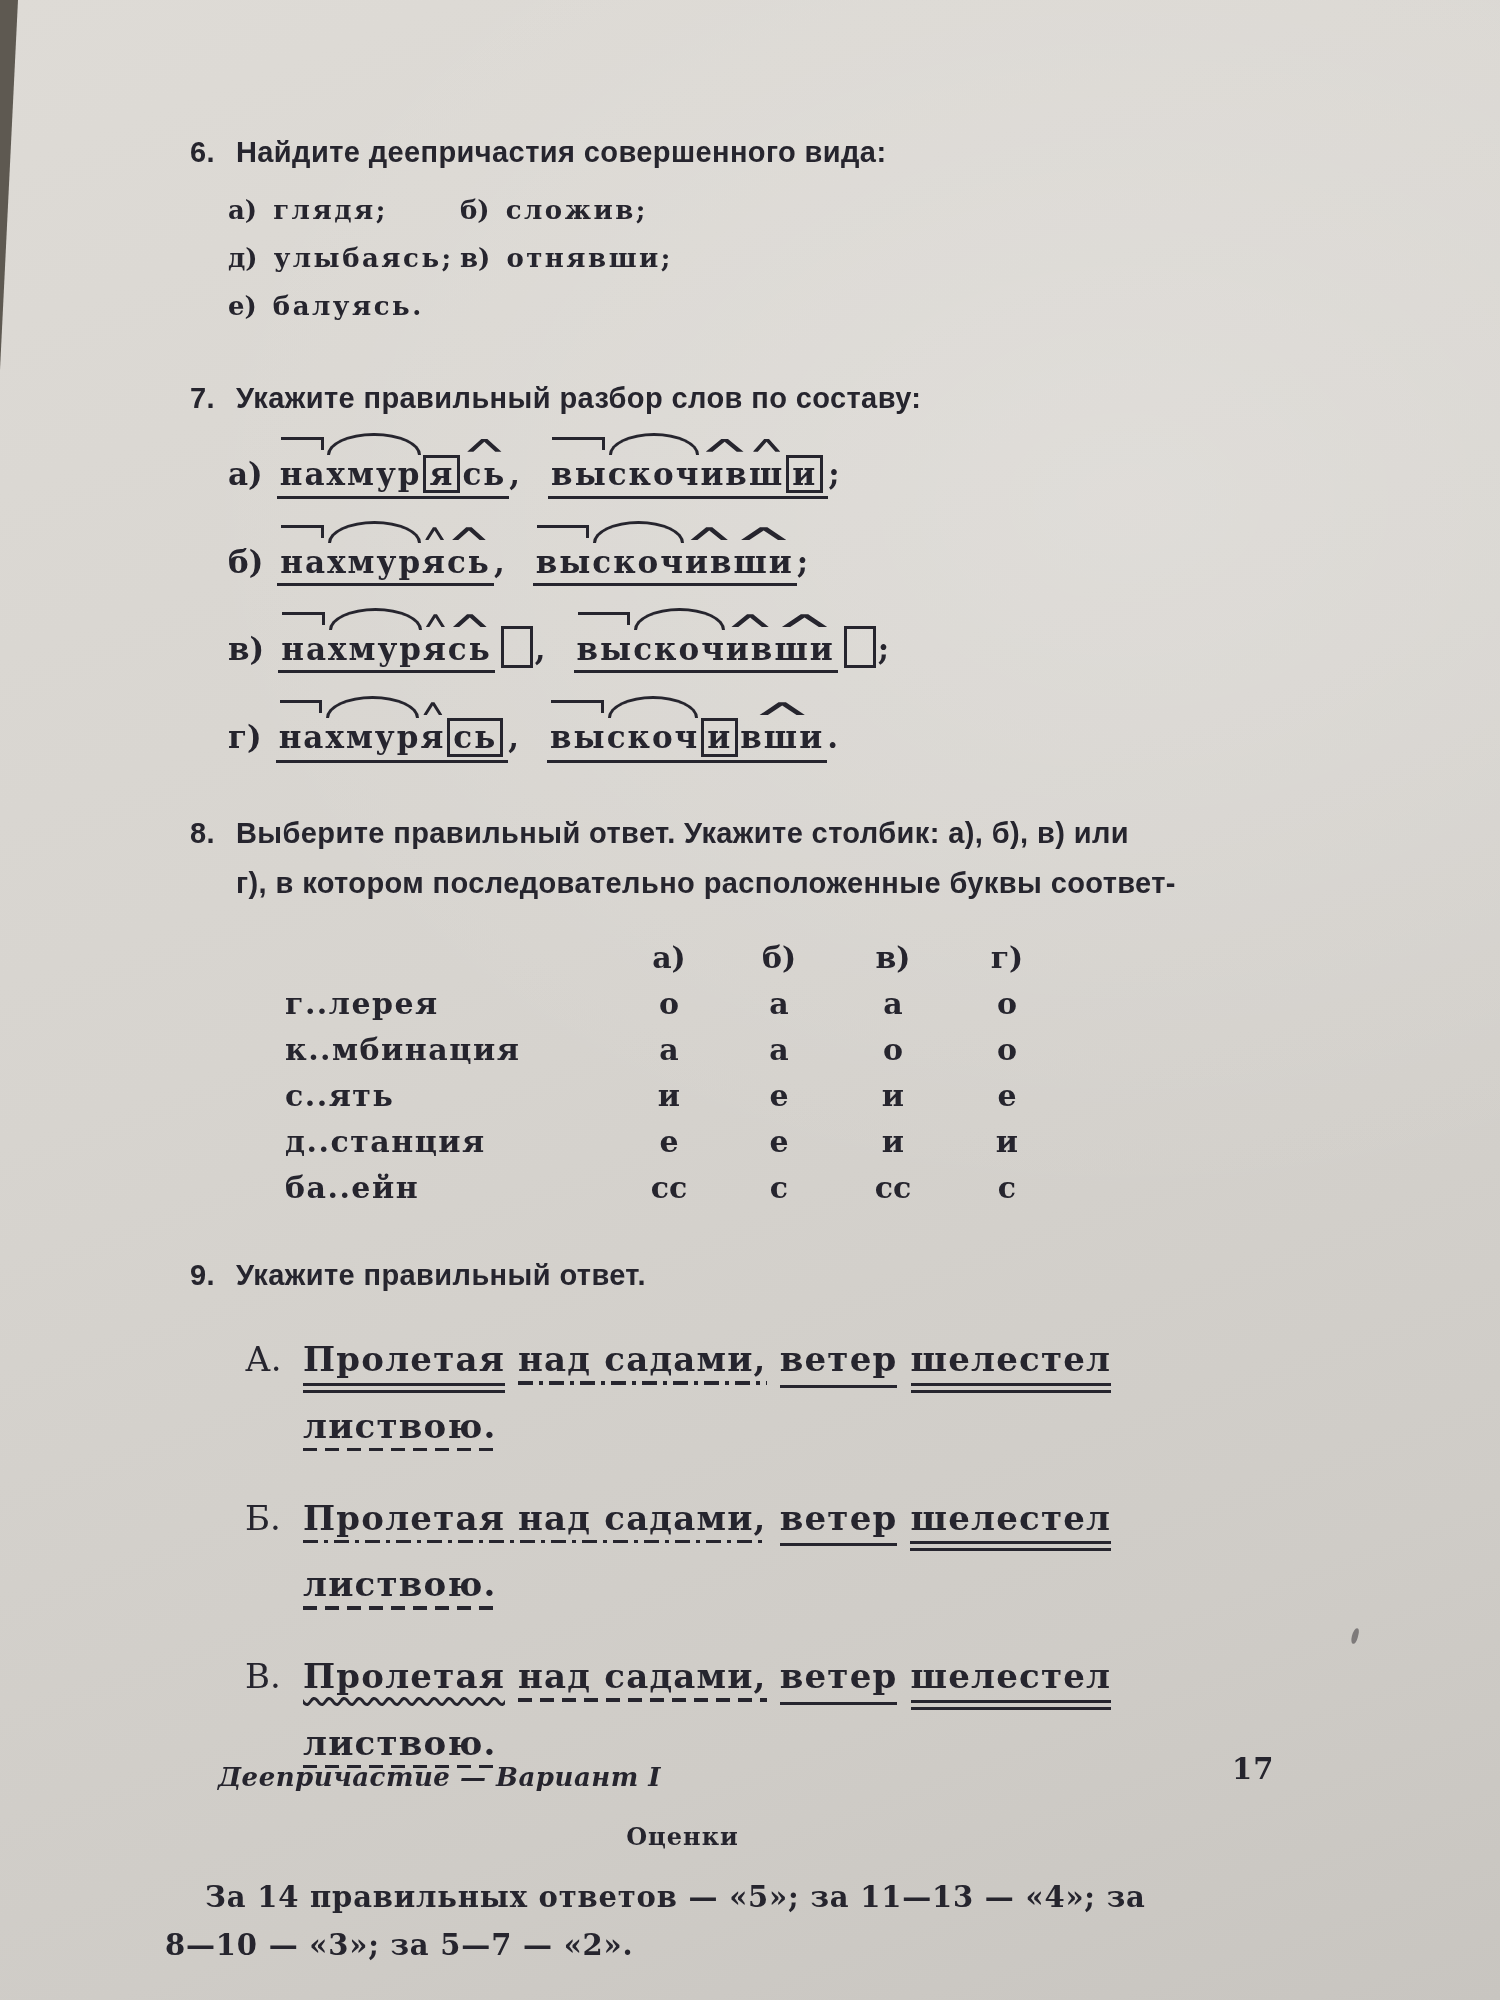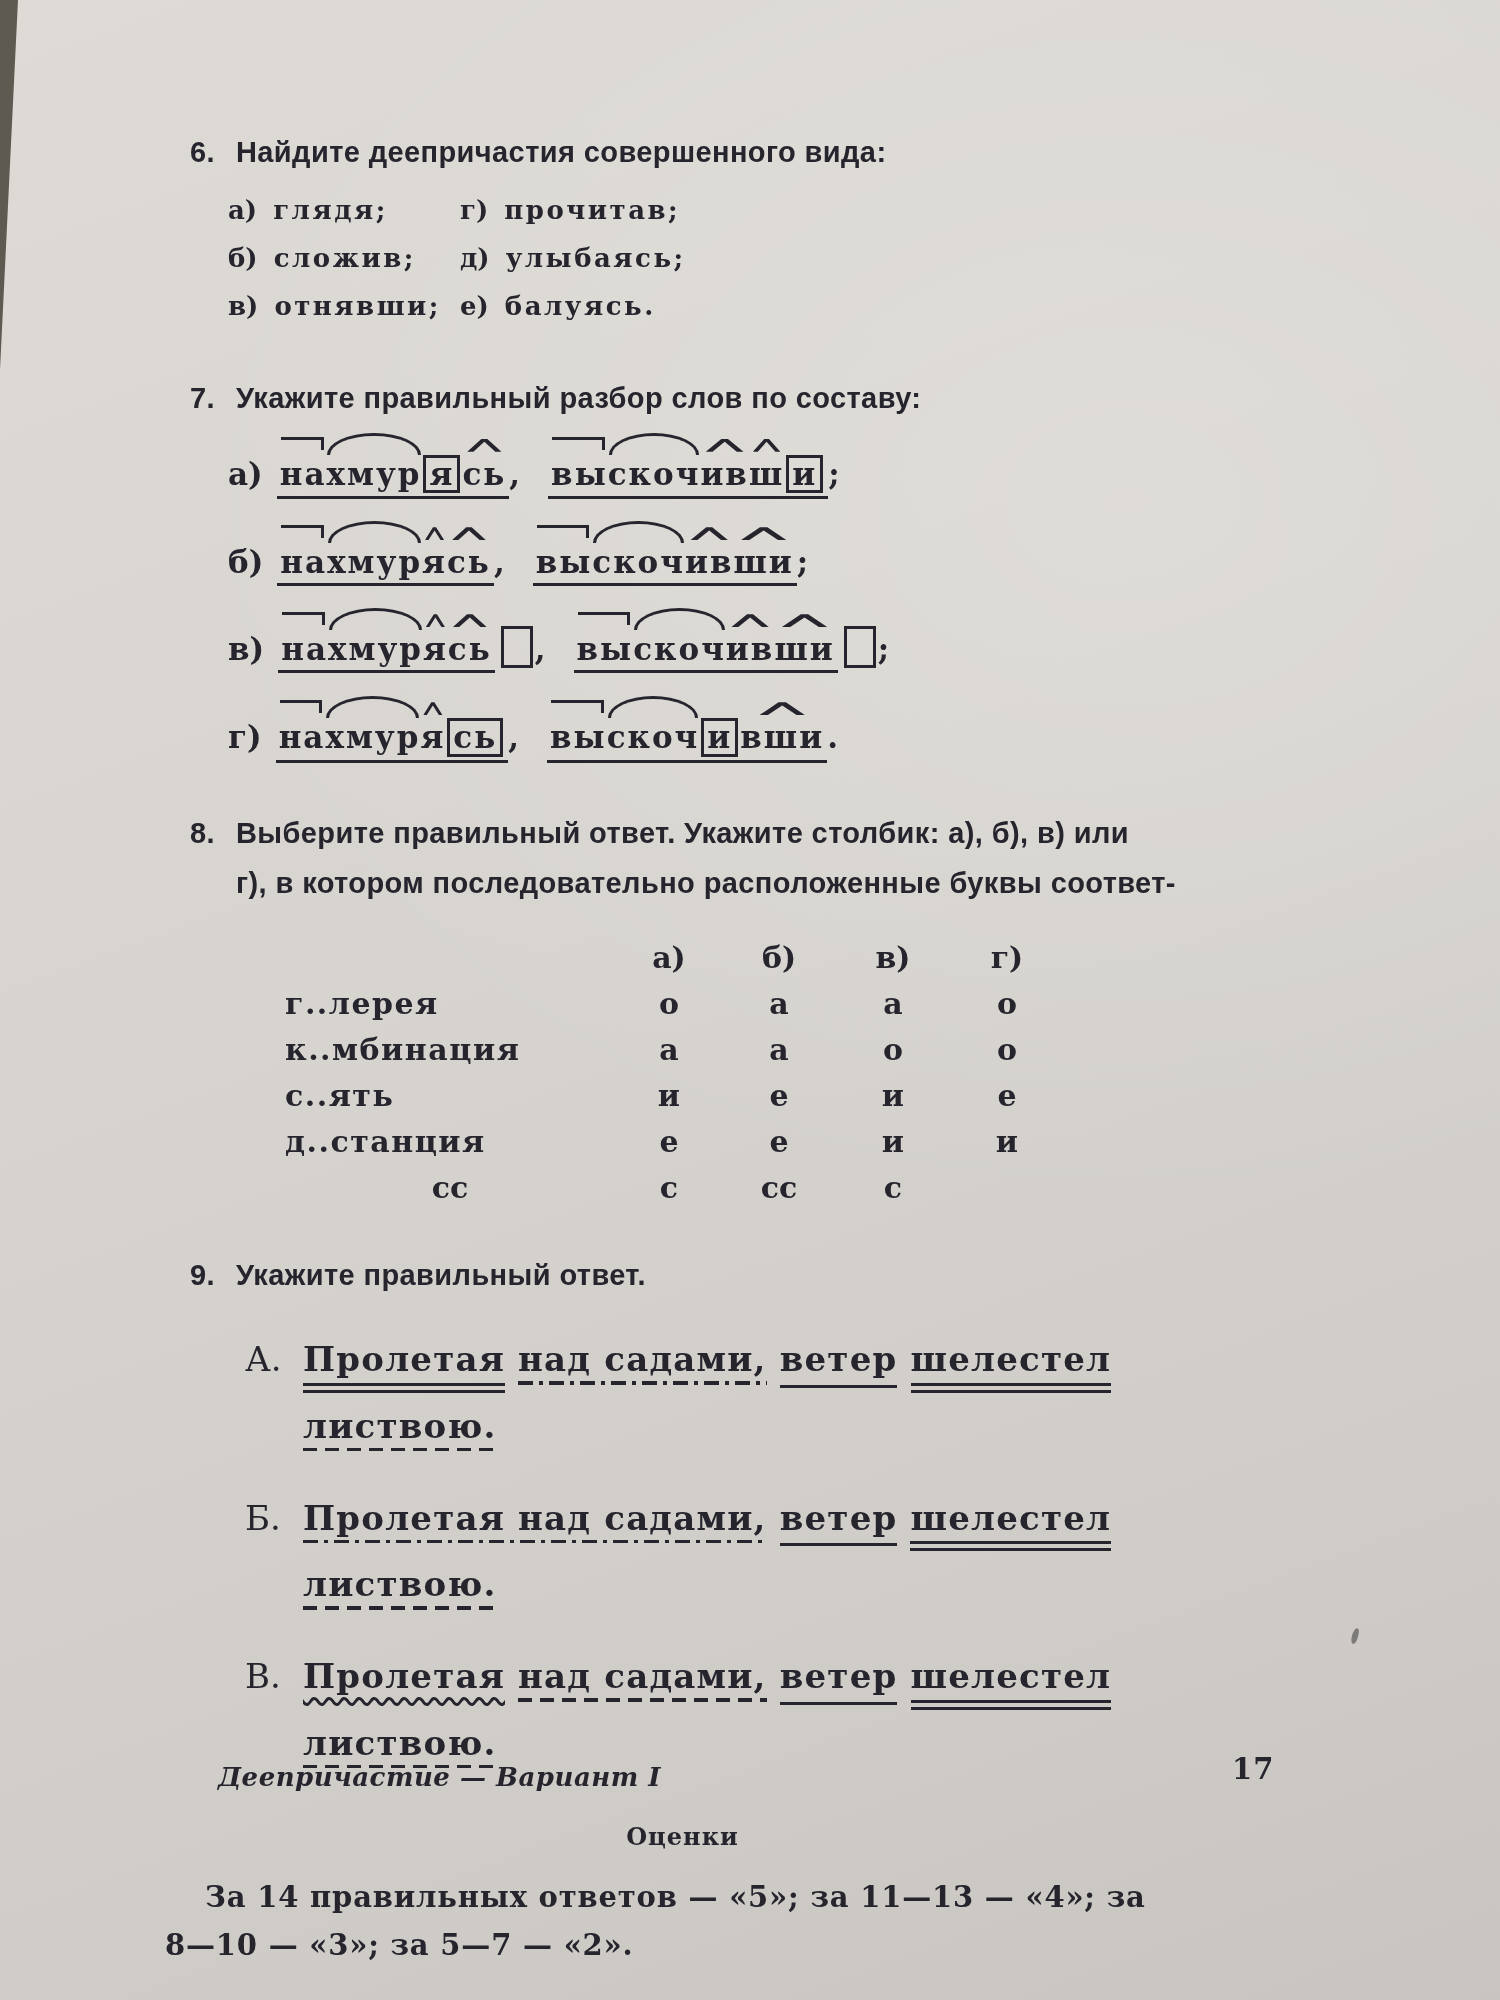--- a/index.html
+++ b/index.html
@@ -145,21 +145,20 @@
 <div class="paper">
   <div class="content">
 
     <section>
       <div class="q-head">
         <span class="q-num">6.</span>
         <span>Найдите деепричастия совершенного вида:</span>
       </div>
       <div class="q6-grid">
         <div class="opt"><span class="opt-label">а)</span><span>глядя;</span></div>
-        <div class="opt"><span class="opt-label">г)</span><span>прочитав;</span></div>
         <div class="opt"><span class="opt-label">б)</span><span>сложив;</span></div>
         <div class="opt"><span class="opt-label">д)</span><span>улыбаясь;</span></div>
         <div class="opt"><span class="opt-label">в)</span><span>отнявши;</span></div>
         <div class="opt"><span class="opt-label">е)</span><span>балуясь.</span></div>
       </div>
     </section>
 
     <section class="q7-block">
       <div class="q-head">
         <span class="q-num">7.</span>
@@ -215,20 +214,21 @@
         <span class="cell">е</span>
         <span class="cell">и</span>
         <span class="cell">е</span>
 
         <span class="wrd">д..станция</span>
         <span class="cell">е</span>
         <span class="cell">е</span>
         <span class="cell">и</span>
         <span class="cell">и</span>
 
+        <span class="wrd">ба..ейн</span>
         <span class="cell">сс</span>
         <span class="cell">с</span>
         <span class="cell">сс</span>
         <span class="cell">с</span>
       </div>
     </section>
 
     <section class="q9-block">
       <div class="q-head">
         <span class="q-num">9.</span>

